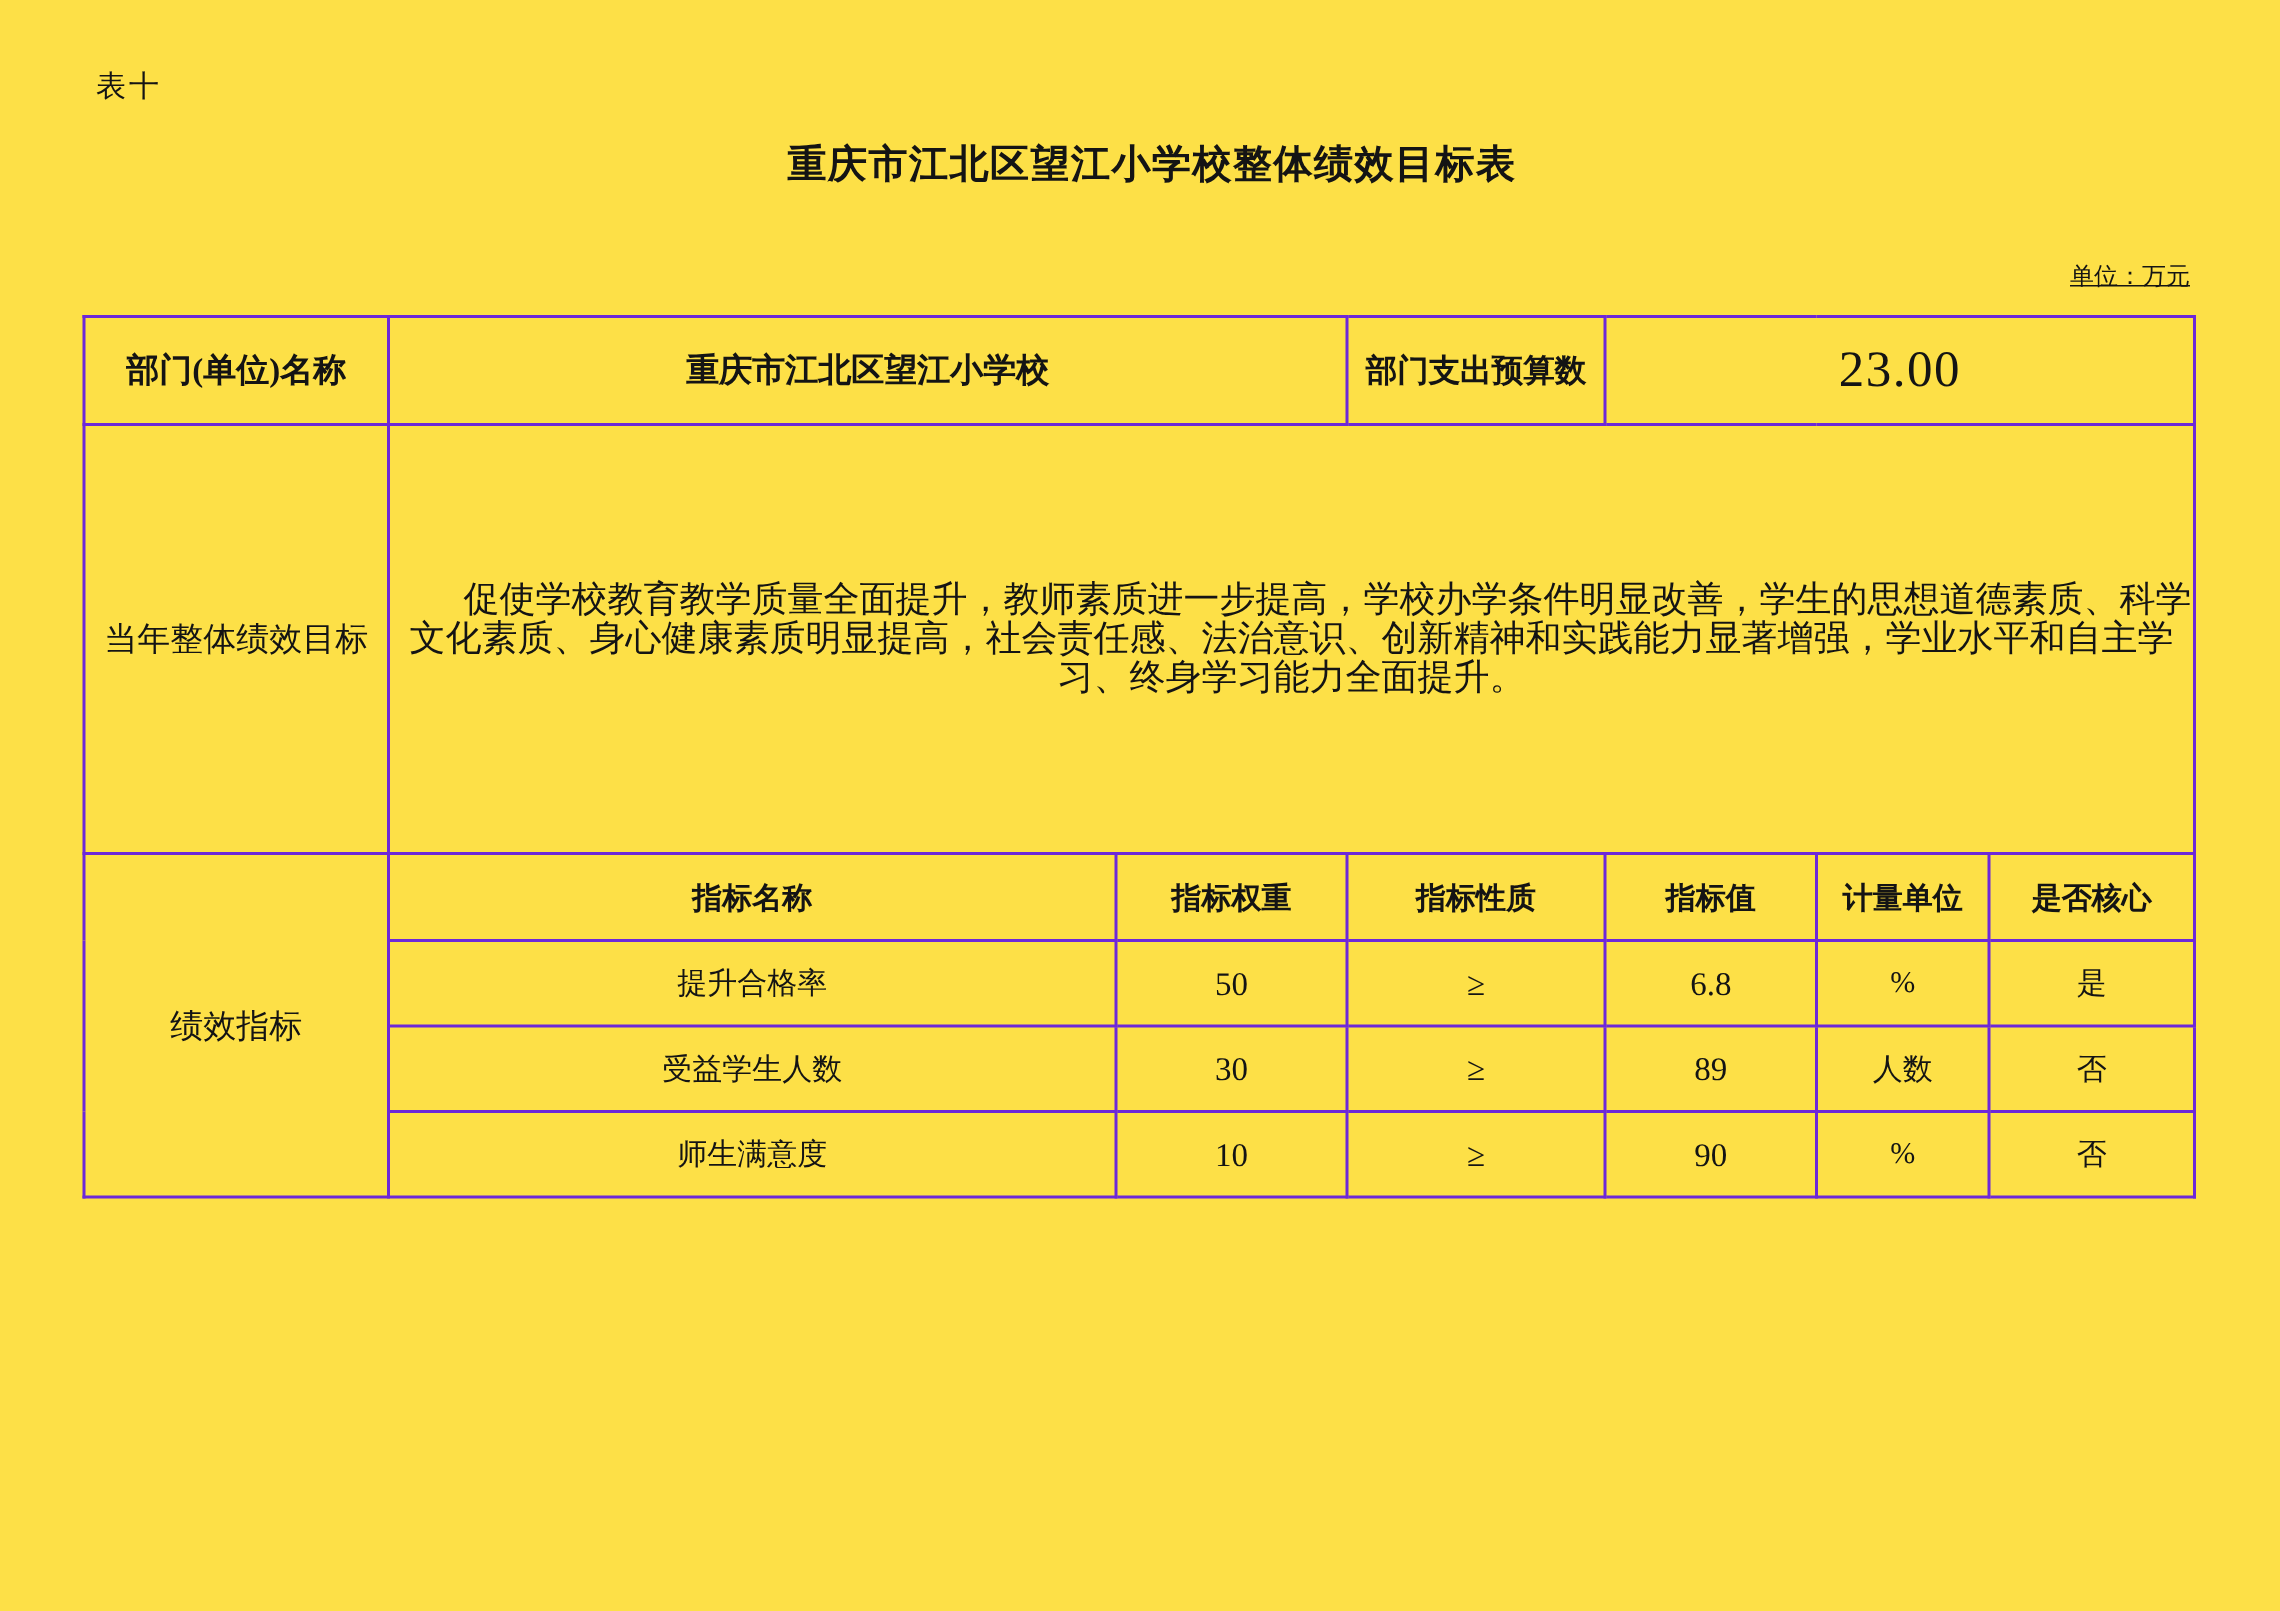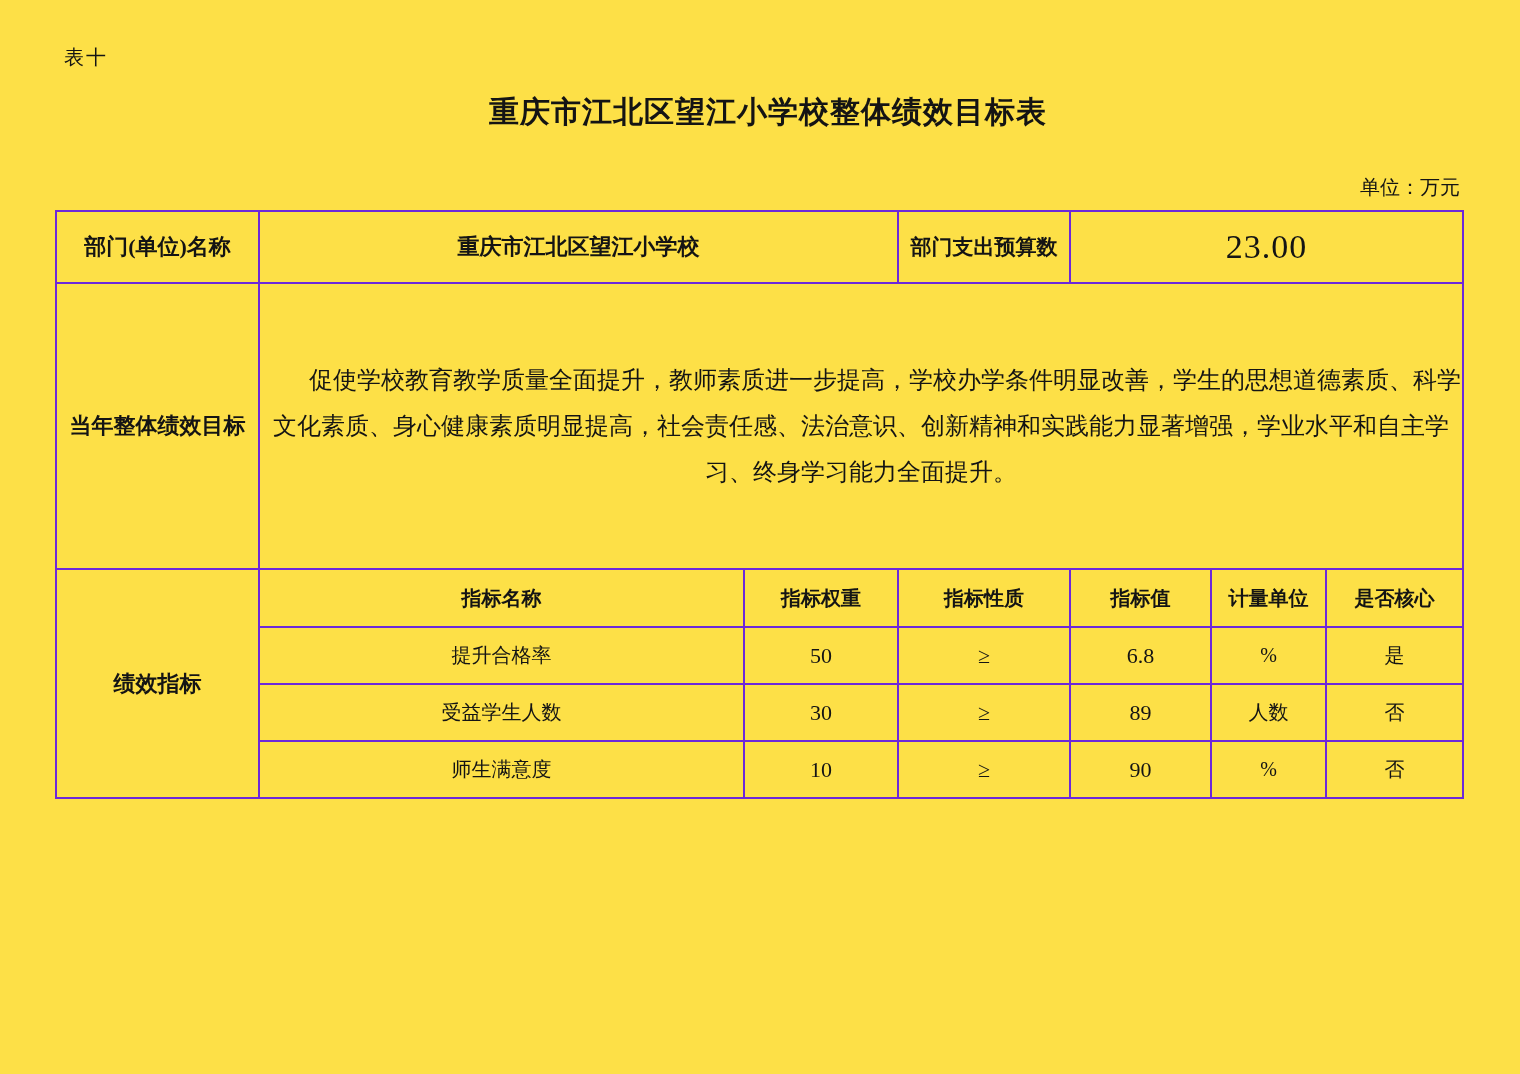--- a/index.html
+++ b/index.html
@@ -22,47 +22,48 @@
     top: 44px;
     font-size: 20px;
     letter-spacing: 2px;
   }
   .doc-title {
     position: absolute;
     left: 16px;
     right: 0;
     top: 92px;
     text-align: center;
-    font-size: 30px;
+    font-size: 26px;
     font-weight: bold;
     letter-spacing: 1px;
   }
   .unit-note {
     position: absolute;
     right: 60px;
     top: 174px;
-    font-size: 20px;
+    font-size: 16px;
+    text-decoration: underline;
   }
   table.main {
     position: absolute;
     left: 55px;
     top: 210px;
     width: 1407px;
     border-collapse: collapse;
     table-layout: fixed;
   }
   table.main td {
     border: 2px solid #6d28d9;
     vertical-align: middle;
     text-align: center;
     padding: 0;
     overflow: hidden;
   }
   td.lbl {
-    font-weight: bold;
+    font-weight: normal;
     font-size: 22px;
     margin-top: 48px;
   }
   td.lbl-left {
     font-weight: bold;
     font-size: 22px;
     text-align: left;
     padding-left: 11px;
   }
   td.budget-lbl {
@@ -70,21 +71,21 @@
     font-size: 21px;
   }
   td.budget-val {
     font-size: 34px;
     letter-spacing: 1px;
   }
   td.goal-text-cell {
     text-align: justify;
     padding: 0 16px;
     font-size: 24px;
-    line-height: 46px;
+    line-height: 26px;
   }
   td.goal-text-cell .para {
     text-indent: 2em;
   }
   td.hdr {
     font-weight: bold;
     font-size: 20px;
   }
   td.zh {
     font-size: 20px;

